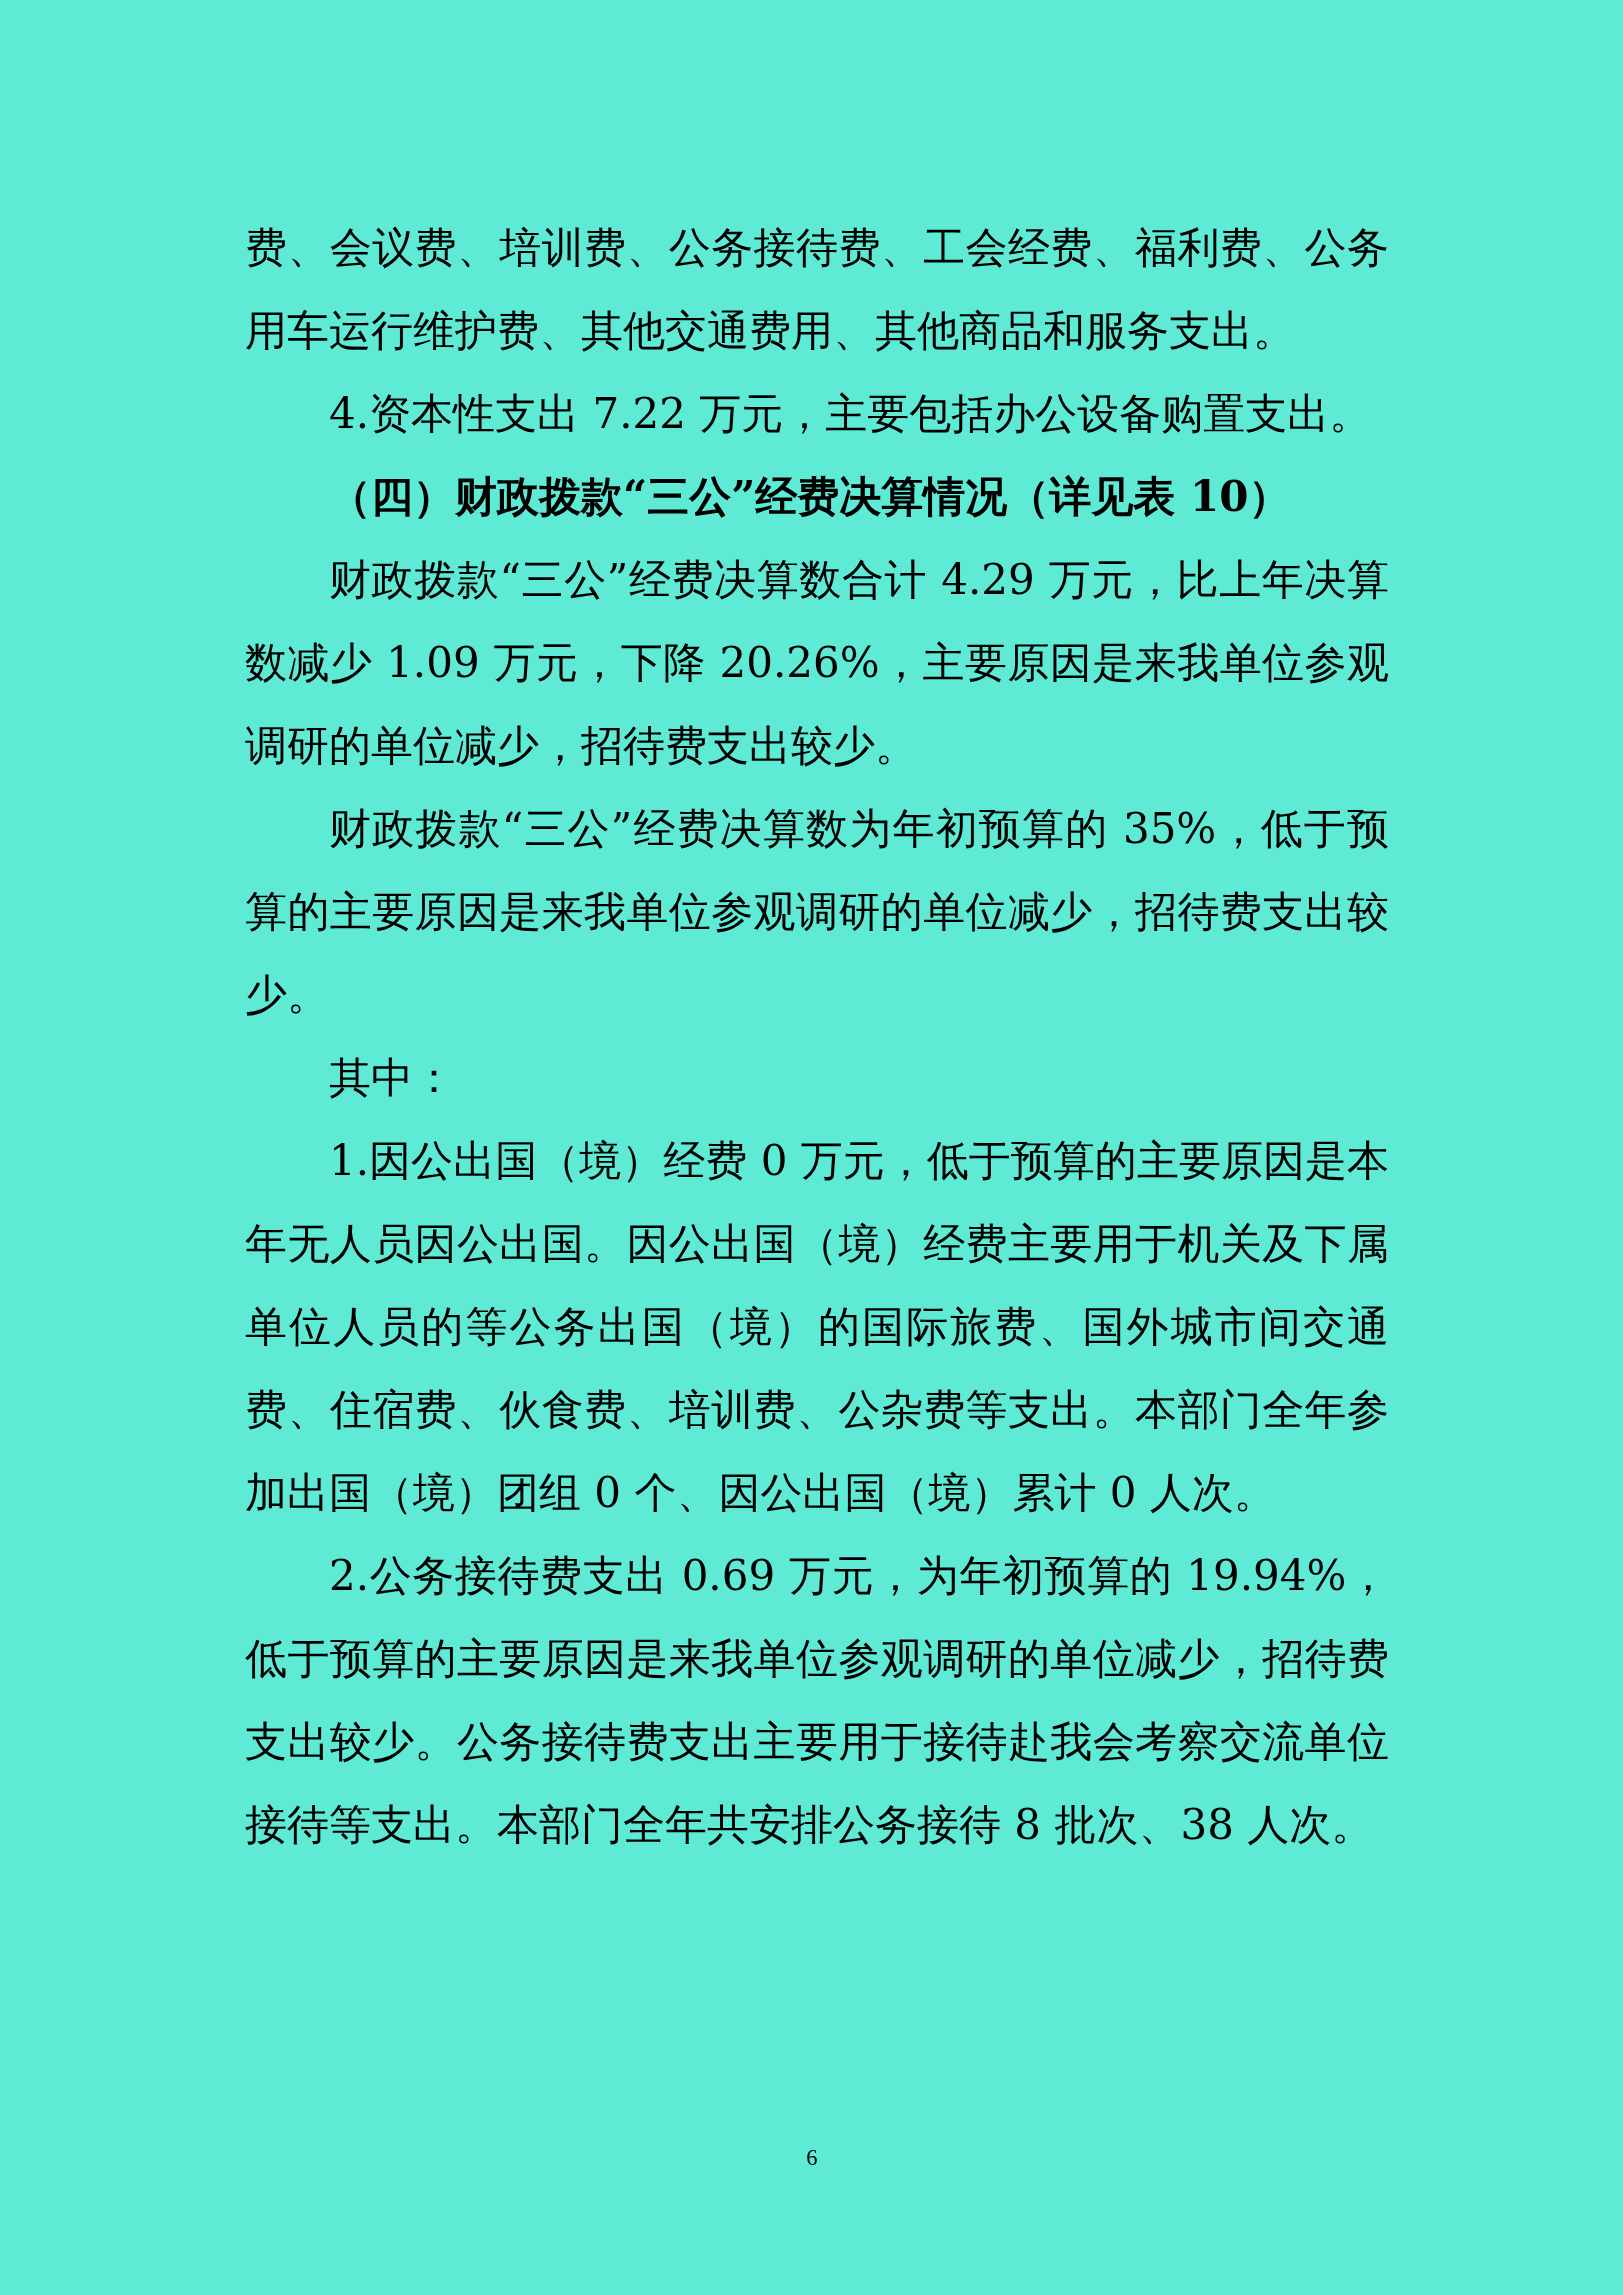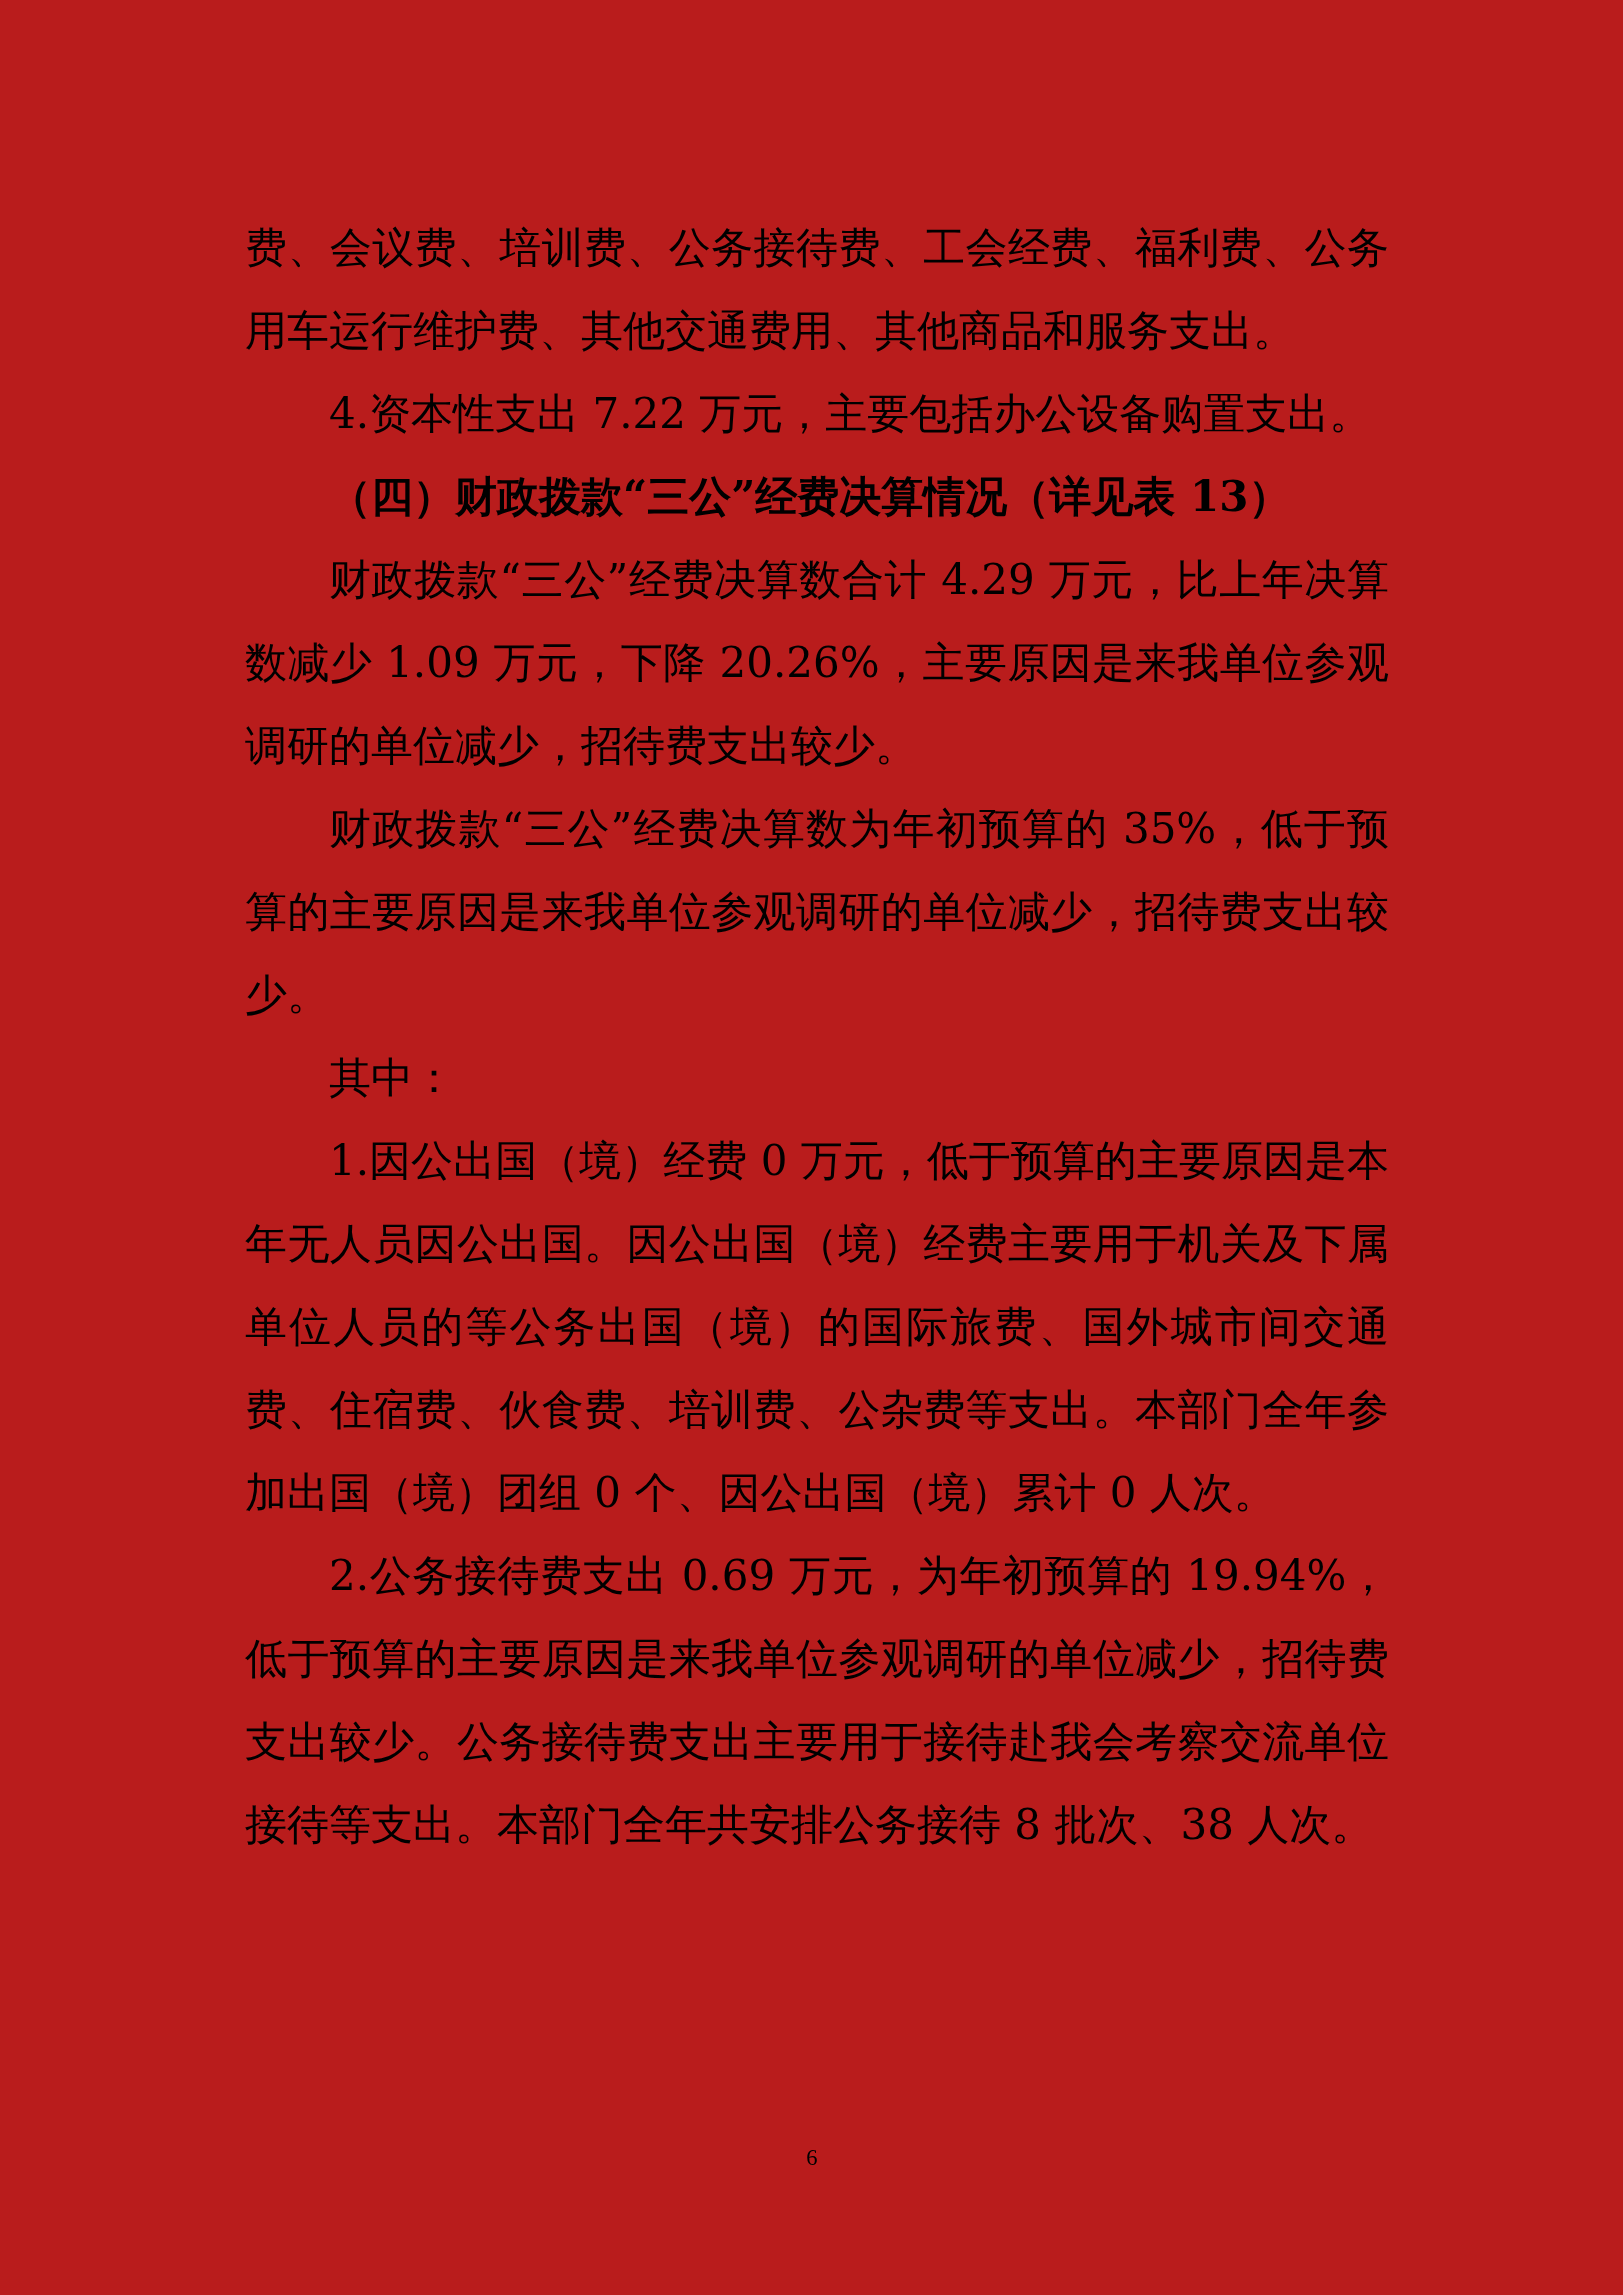--- a/index.html
+++ b/index.html
@@ -1,18 +1,18 @@
 <!DOCTYPE html>
 <html style="font-size:7.9px"><head>
 <meta charset="utf-8">
 <style>
   html, body { margin: 0; padding: 0; background: #ffffff; }
   body { width: 1624px; height: 2295px; position: relative; overflow: hidden; }
   .page {
-    position: absolute; left: 0; top: 0; width: 1624px; height: 2295px; background: #b91c1c;
+    position: absolute; left: 0; top: 0; width: 1624px; height: 2295px; background: #5eead4;
   }
   .text-column {
     position: absolute;
     left: 245px;
     top: 206px;
     width: 1144px;
     font-family: "DejaVu Serif", "Liberation Serif", serif;
     font-size: 42px;
     line-height: 83px;
     color: #000000;
@@ -32,21 +32,21 @@
     color: #000000;
   }
 </style>
 </head>
 <body>
 
 <div class="page">
   <div class="text-column">
     <p class="para">费、会议费、培训费、公务接待费、工会经费、福利费、公务用车运行维护费、其他交通费用、其他商品和服务支出。</p>
     <p class="para indent">4.资本性支出 7.22 万元，主要包括办公设备购置支出。</p>
-    <p class="para indent bold">（四）财政拨款“三公”经费决算情况（详见表 13）</p>
+    <p class="para indent bold">（四）财政拨款“三公”经费决算情况（详见表 10）</p>
     <p class="para indent">财政拨款“三公”经费决算数合计 4.29 万元，比上年决算数减少 1.09 万元，下降 20.26%，主要原因是来我单位参观调研的单位减少，招待费支出较少。</p>
     <p class="para indent">财政拨款“三公”经费决算数为年初预算的 35%，低于预算的主要原因是来我单位参观调研的单位减少，招待费支出较少。</p>
     <p class="para indent">其中：</p>
     <p class="para indent">1.因公出国（境）经费 0 万元，低于预算的主要原因是本年无人员因公出国。因公出国（境）经费主要用于机关及下属单位人员的等公务出国（境）的国际旅费、国外城市间交通费、住宿费、伙食费、培训费、公杂费等支出。本部门全年参加出国（境）团组 0 个、因公出国（境）累计 0 人次。</p>
     <p class="para indent">2.公务接待费支出 0.69 万元，为年初预算的 19.94%，低于预算的主要原因是来我单位参观调研的单位减少，招待费支出较少。公务接待费支出主要用于接待赴我会考察交流单位接待等支出。本部门全年共安排公务接待 8 批次、38 人次。</p>
   </div>
   <div class="page-number">6</div>
 </div>
 
 

